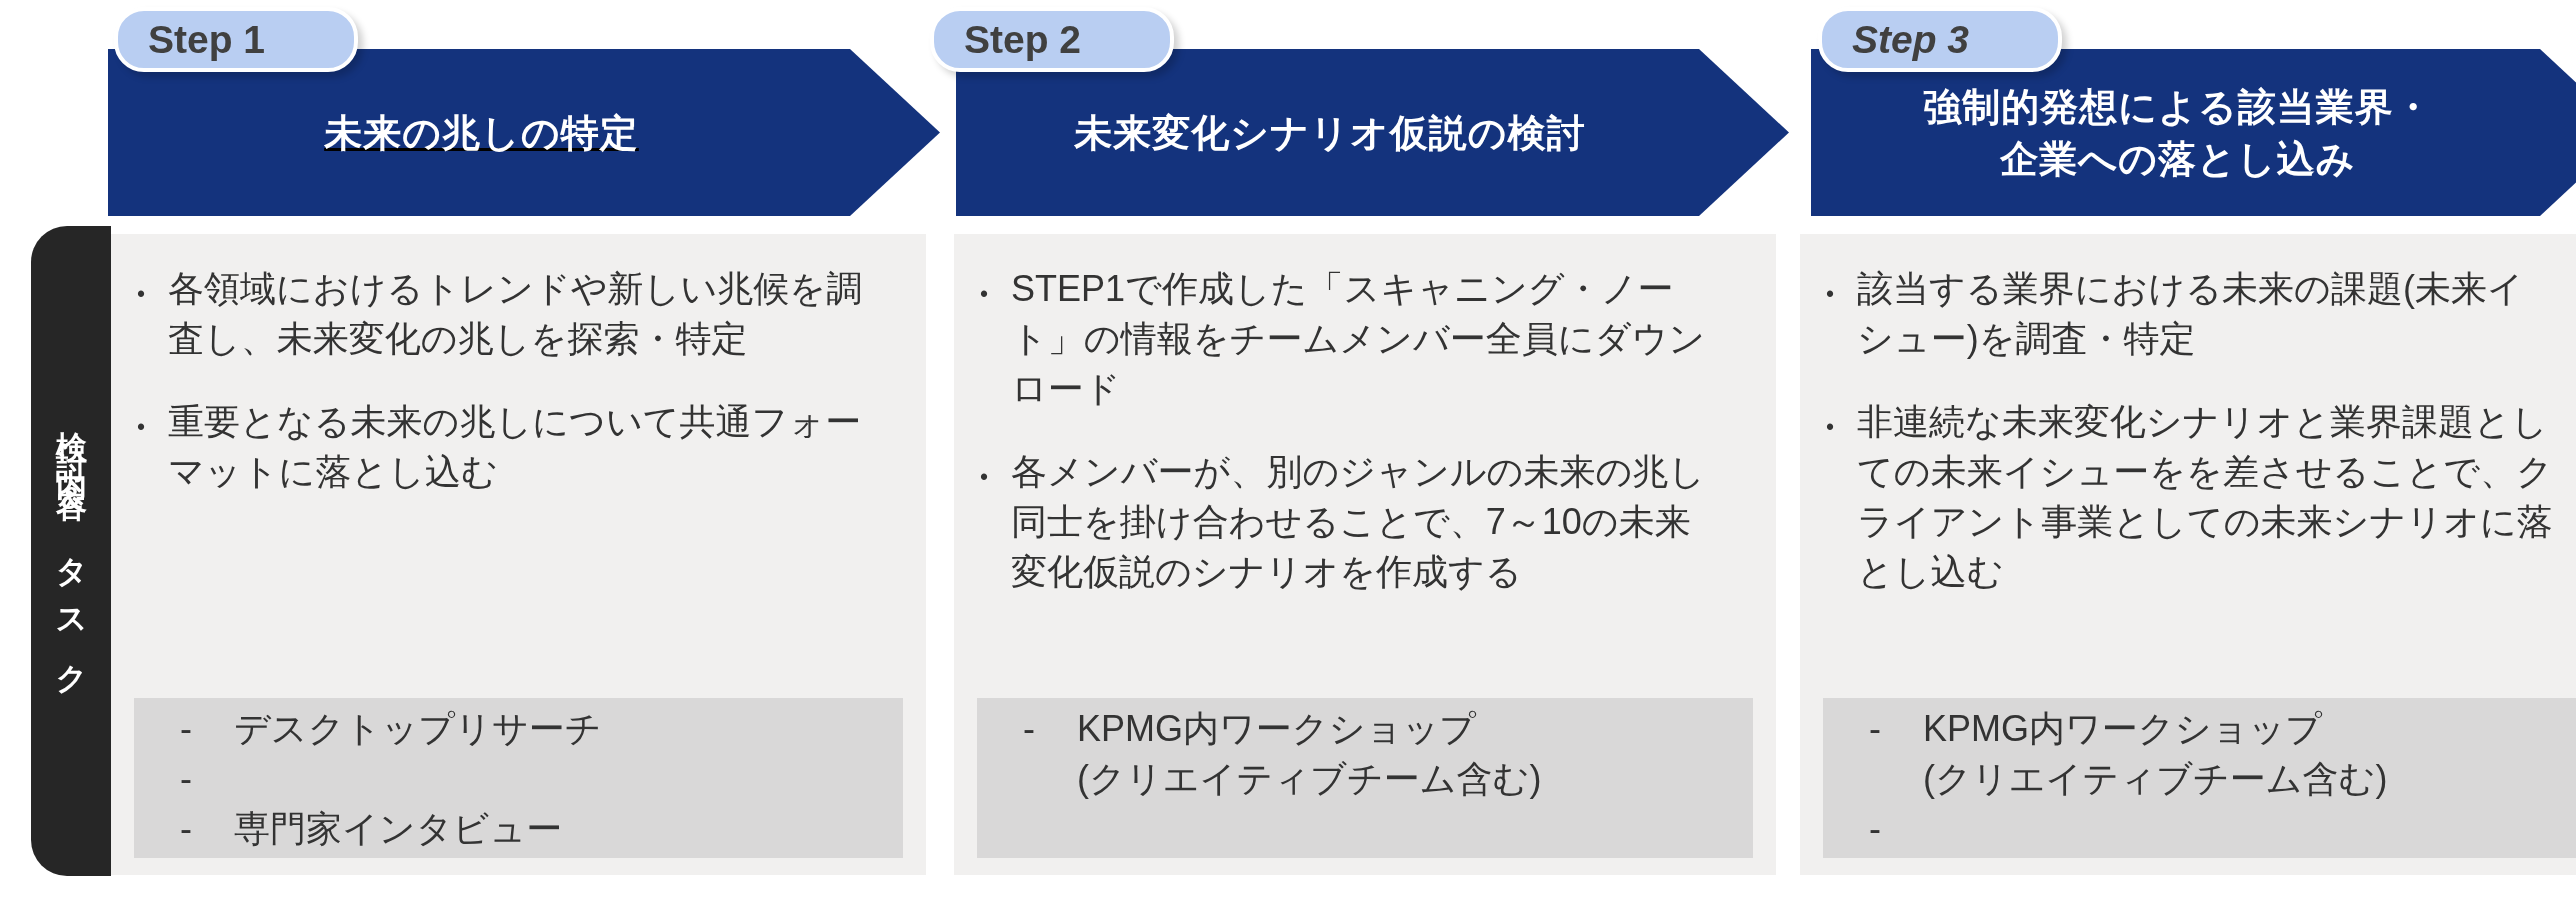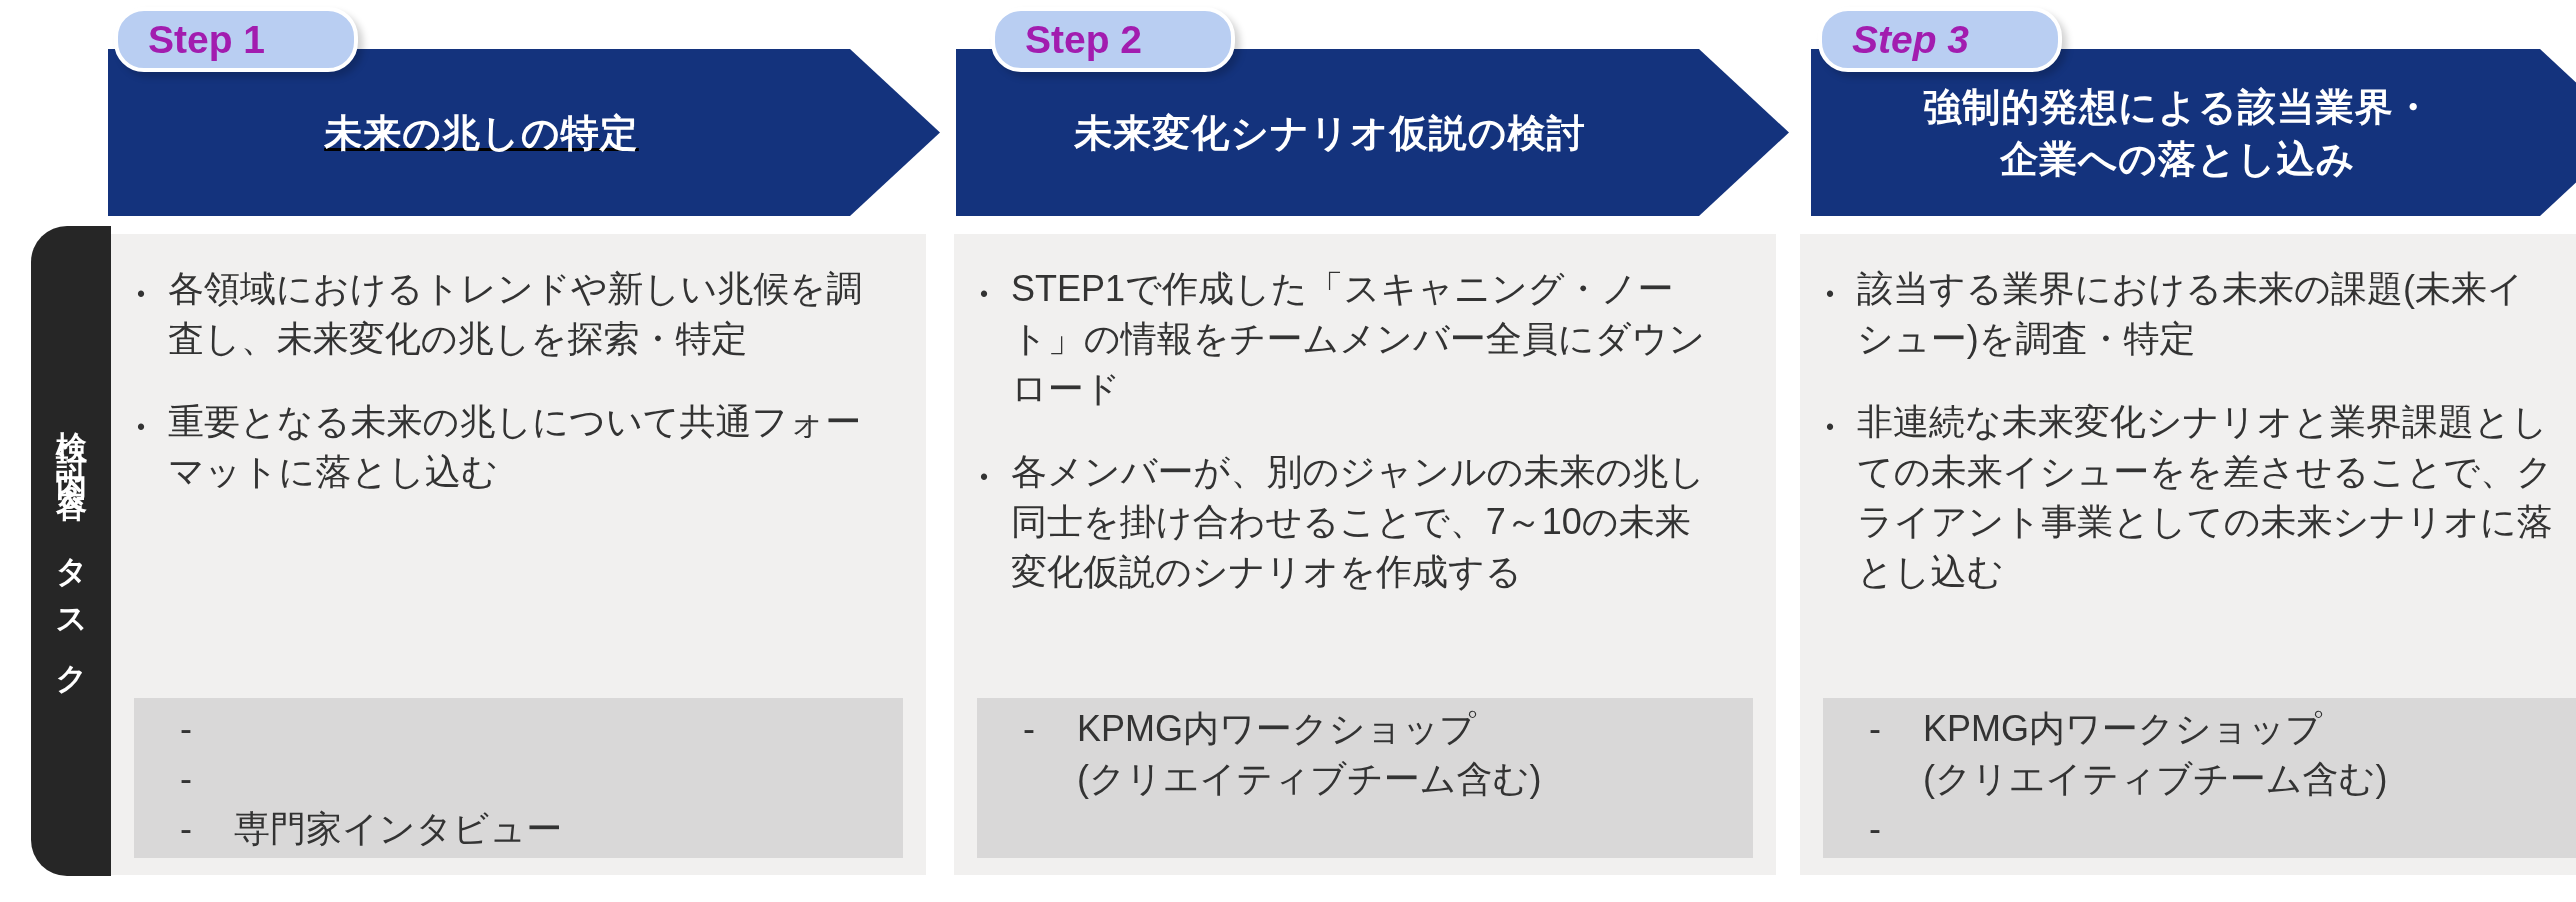--- a/index.html
+++ b/index.html
@@ -27,23 +27,23 @@
   .a3{left:1811px;width:819px;}
   
   .badge{
     position:absolute;top:7.2px;width:206px;height:57px;
     background:#B9CEF2;border:4.1px solid #ffffff;border-radius:30px;
     display:flex;align-items:center;
     padding-left:30px;box-sizing:content-box;
     box-shadow:5.2px 5.2px 7.2px rgba(0,0,0,0.18);
     z-index:3;
   }
-  .badge .badge-label{color:#a21caf;font-weight:bold;font-size:39px;}
+  .badge .badge-label{color:#404040;font-weight:bold;font-size:39px;}
   .b1{left:114px;}
-  .b2{left:991px;align-items:center;}
+  .b2{left:930px;align-items:center;}
   .b3{left:1818px;font-style:italic;}
   
   .col{
     position:absolute;top:234px;height:641px;
     background:#F1F0EF;
   }
   .c1{left:111px;width:815px;}
   .c2{left:954px;width:822px;}
   .c3{left:1800px;width:812px;}
   .col-body{padding:30px 54px 0 26px;}
@@ -96,20 +96,21 @@
           <span>各領域におけるトレンドや新しい兆候を調査し、未来変化の兆しを探索・特定</span>
         </div>
         <div class="bullet">
           <span class="dot">•</span>
           <span>重要となる未来の兆しについて共通フォーマットに落とし込む</span>
         </div>
       </div>
       <div class="taskbox">
         <div class="task">
           <span class="dash">-</span>
+          <span class="txt">デスクトップリサーチ</span>
         </div>
         <div class="task">
           <span class="dash">-</span>
         </div>
         <div class="task">
           <span class="dash">-</span>
           <span class="txt">専門家インタビュー</span>
         </div>
       </div>
     </div>

